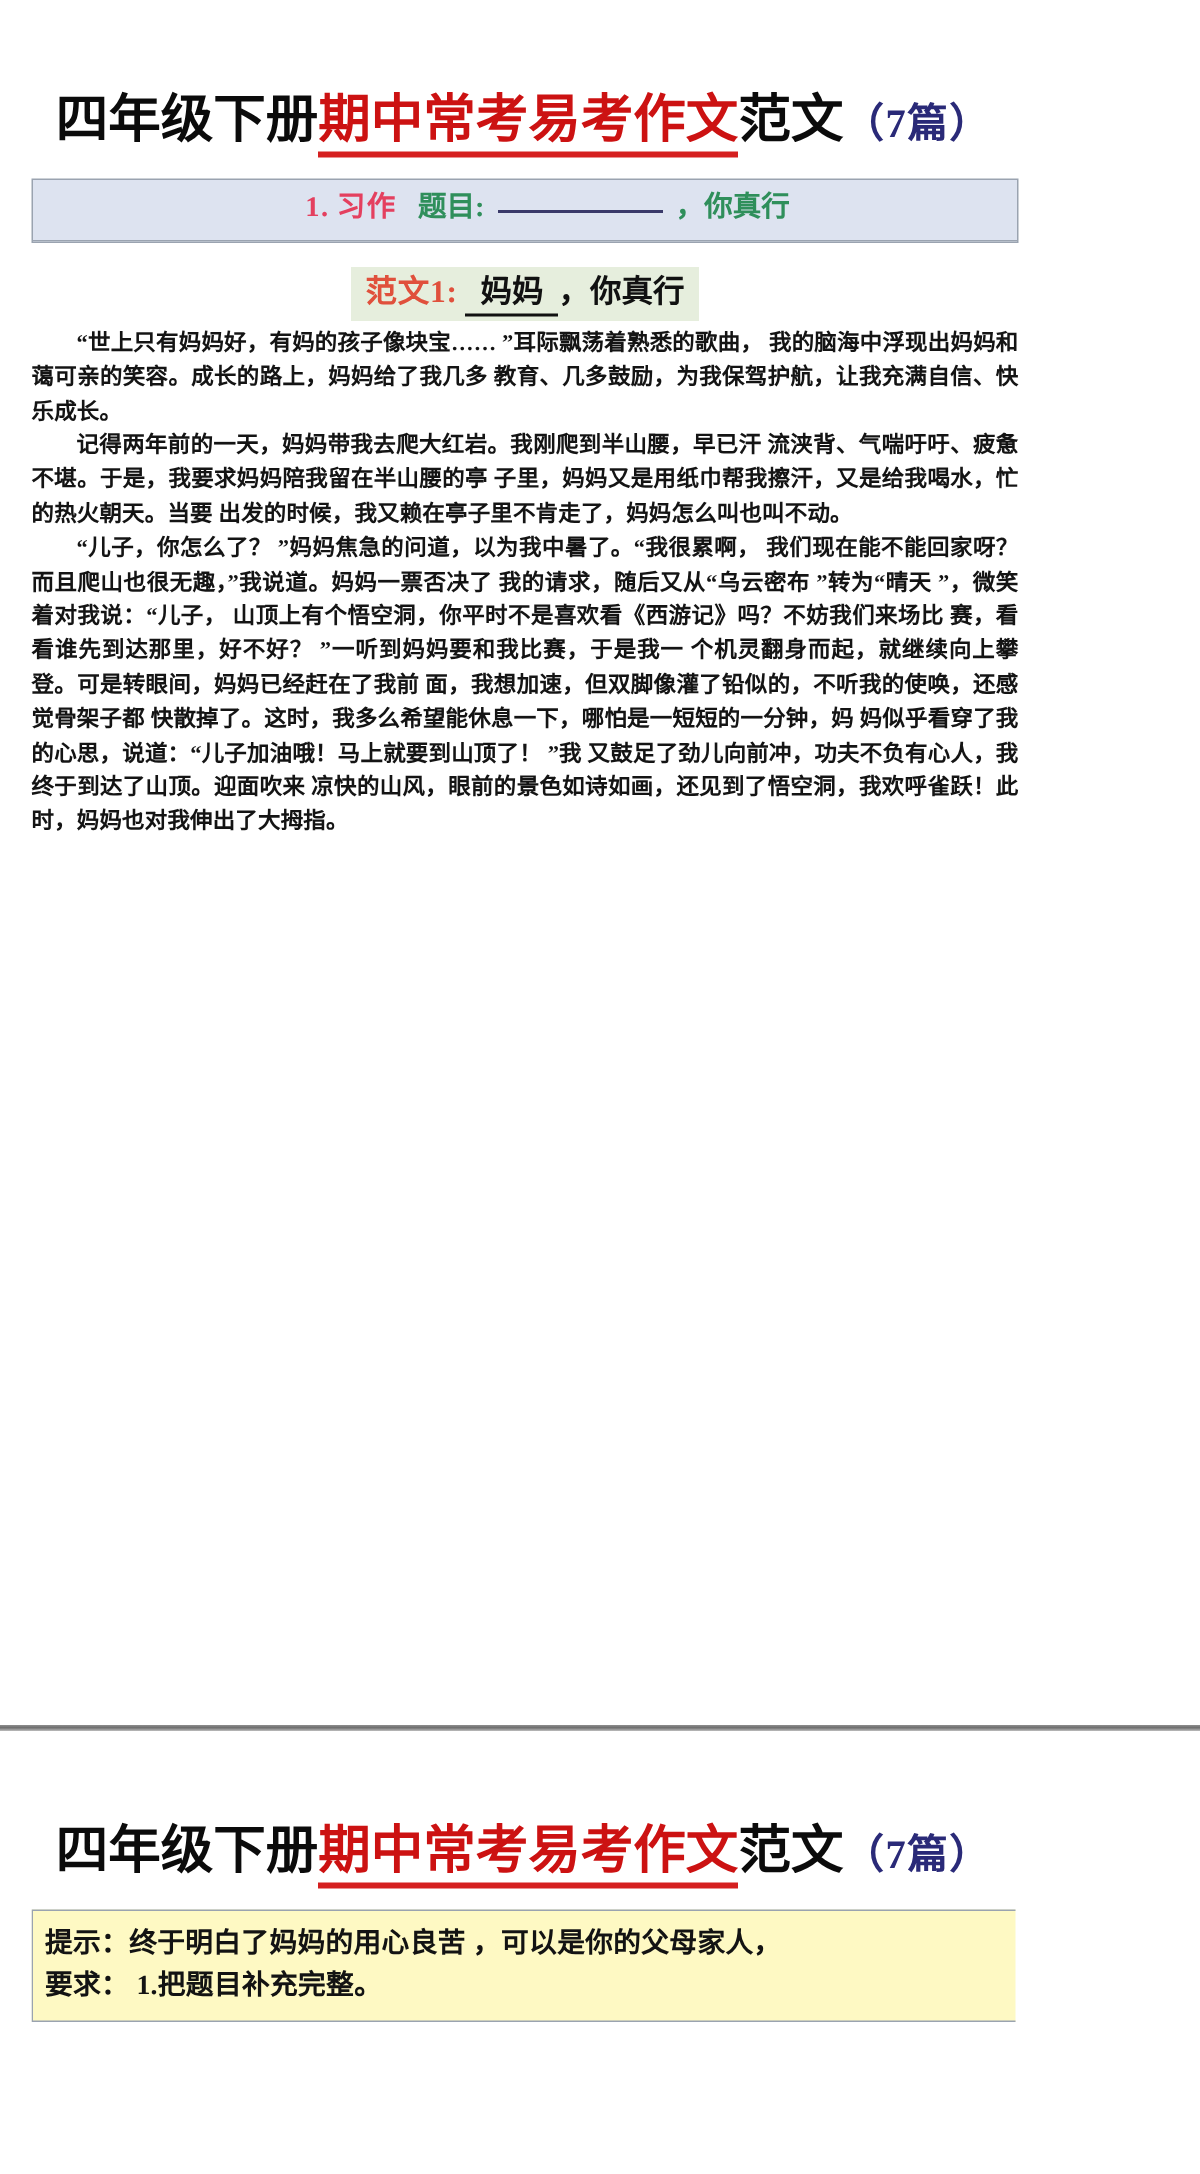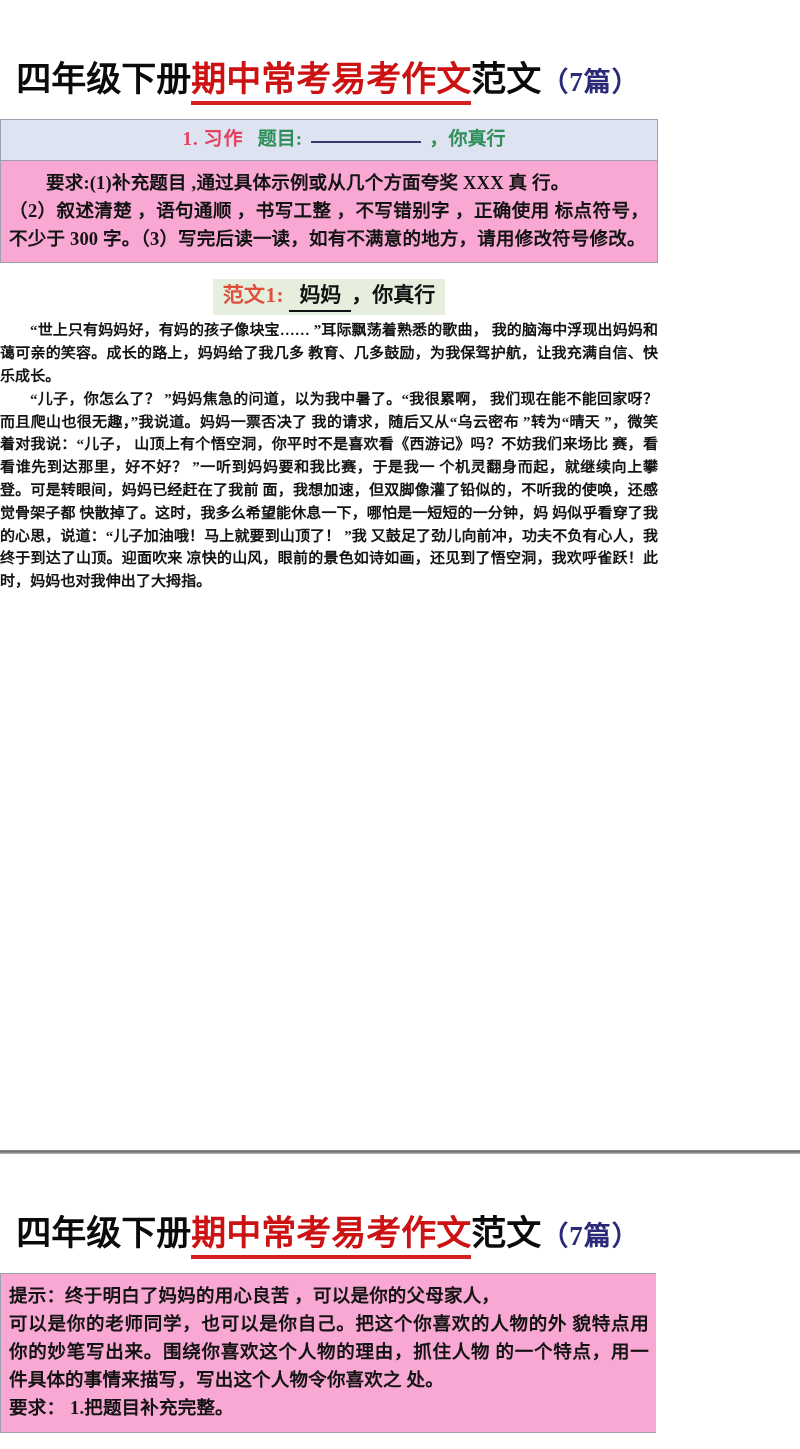--- a/index.html
+++ b/index.html
@@ -13,20 +13,21 @@
     font-family: "Liberation Serif", "DejaVu Serif", serif;
     color: #111111;
     -webkit-font-smoothing: antialiased;
   }
   .page {
     width: 656px;
     box-sizing: border-box;
     padding: 0;
     background: #ffffff;
     position: relative;
+    margin-left: 21px;
   }
   .page-1 { height: 1150px; }
   .page-2 { height: 299px; overflow: hidden; }
 
   .page-divider {
     width: 800px;
     height: 4px;
     background: linear-gradient(to bottom, #8e8e8e 0%, #6f6f6f 45%, #bdbdbd 100%);
   }
 
@@ -57,21 +58,21 @@
     font-weight: bold;
     letter-spacing: 1px;
   }
 
   
   .frame {
     width: 658px;
     margin: 0 auto;
     box-sizing: border-box;
     border: 1px solid #9aa3b0;
-    background: #f9a8d4;
+    background: #fef9c3;
   }
   .page-1 .frame-wrap { margin-top: 22px; }
   .page-2 .frame-wrap { margin-top: 22px; }
 
   .prompt-bar {
     background: #dde3f0;
     border-bottom: 1px solid #9aa3b0;
     padding: 7px 10px 8px 0;
     text-align: center;
     white-space: nowrap;
@@ -162,56 +163,52 @@
         <span class="bar-inner">
           <span class="num-red">1.</span>
           <span class="num-red">习作</span>
           &nbsp;
           <span class="label-green">题目:</span>
           <span class="blank-line"></span>
           <span class="comma-green">，</span><span class="label-green">你真行</span>
         </span>
       </div>
 
-      <div class="req-body">
-        <p class="indent">要求:(1)补充题目 ,通过具体示例或从几个方面夸奖 XXX 真    行。</p>
-        <p>（2）叙述清楚 ，语句通顺 ，书写工整 ，不写错别字 ，正确使用  标点符号，不少于 300 字。（3）写完后读一读，如有不满意的地方，请用修改符号修改。</p>
-      </div>
 
     </div>
   </div>
 
   <div class="sample-head">
     <span class="hl">
       <span class="sample-label">范文1:</span>
       <span class="sample-fill">妈妈</span><span class="sample-rest">，你真行</span>
     </span>
   </div>
 
   <div class="essay">
     <p>“世上只有妈妈好，有妈的孩子像块宝…… ”耳际飘荡着熟悉的歌曲， 我的脑海中浮现出妈妈和蔼可亲的笑容。成长的路上，妈妈给了我几多  教育、几多鼓励，为我保驾护航，让我充满自信、快乐成长。</p>
+    <p>记得两年前的一天，妈妈带我去爬大红岩。我刚爬到半山腰，早已汗 流浃背、气喘吁吁、疲惫不堪。于是，我要求妈妈陪我留在半山腰的亭 子里，妈妈又是用纸巾帮我擦汗，又是给我喝水，忙的热火朝天。当要 出发的时候，我又赖在亭子里不肯走了，妈妈怎么叫也叫不动。</p>
     <p>“儿子，你怎么了？ ”妈妈焦急的问道，以为我中暑了。“我很累啊， 我们现在能不能回家呀？而且爬山也很无趣，”我说道。妈妈一票否决了 我的请求，随后又从“乌云密布 ”转为“晴天 ”，微笑着对我说：“儿子， 山顶上有个悟空洞，你平时不是喜欢看《西游记》吗？不妨我们来场比  赛，看看谁先到达那里，好不好？ ”一听到妈妈要和我比赛，于是我一  个机灵翻身而起，就继续向上攀登。可是转眼间，妈妈已经赶在了我前  面，我想加速，但双脚像灌了铅似的，不听我的使唤，还感觉骨架子都  快散掉了。这时，我多么希望能休息一下，哪怕是一短短的一分钟，妈  妈似乎看穿了我的心思，说道：“儿子加油哦！马上就要到山顶了！ ”我  又鼓足了劲儿向前冲，功夫不负有心人，我终于到达了山顶。迎面吹来  凉快的山风，眼前的景色如诗如画，还见到了悟空洞，我欢呼雀跃！此  时，妈妈也对我伸出了大拇指。</p>
   </div>
 
 </div>
 
 <div class="page-divider"></div>
 
 <div class="page page-2">
 
   <div class="doc-title">
     <span class="title-black">四年级下册</span><span class="title-red">期中常考易考作文</span><span class="title-black">范文</span><span class="title-blue">（7篇）</span>
   </div>
 
   <div class="frame-wrap">
     <div class="frame">
 
 
       <div class="req-body">
         <p>提示：终于明白了妈妈的用心良苦 ，可以是你的父母家人，</p>
-        <p>可以是你的老师同学，也可以是你自己。把这个你喜欢的人物的外 貌特点用你的妙笔写出来。围绕你喜欢这个人物的理由，抓住人物 的一个特点，用一件具体的事情来描写，写出这个人物令你喜欢之 处。</p>
         <p>要求： 1.把题目补充完整。</p>
       </div>
 
     </div>
   </div>
 
 </div>
 
 </body></html>

